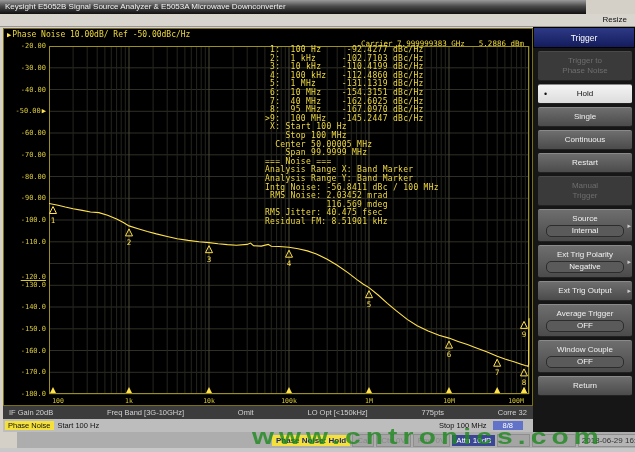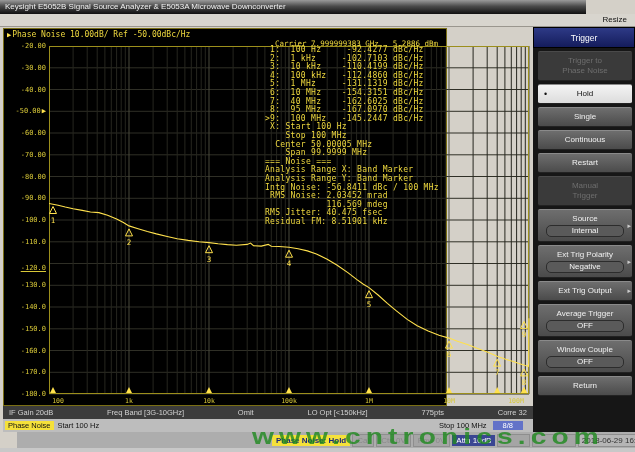--- a/index.html
+++ b/index.html
@@ -6,21 +6,21 @@
   .window{position:relative;width:635px;height:452px;background:#d4d0c8;overflow:hidden;
           font-family:"Liberation Sans",sans-serif;}
   
   .titlebar{position:absolute;left:0;top:0;width:586px;height:14px;
             background:linear-gradient(180deg,#9a9a9a 0%,#4a4a4a 45%,#101010 100%);
             color:#f2f2f2;font-size:8px;line-height:14px;padding-left:5px;box-sizing:border-box;white-space:nowrap;}
   .resizebar{position:absolute;left:0;top:14px;width:635px;height:13px;background:#d8d5ce;
              border-bottom:1px solid #9a968e;box-sizing:border-box;color:#111;font-size:8px;line-height:12px;
              text-align:right;padding-right:8px;}
   
-  .display{position:absolute;left:3px;top:28px;width:444px;height:378px;background:#000;
+  .display{position:absolute;left:3px;top:28px;width:530px;height:378px;background:#000;
            border:1px solid #7a6f14;box-sizing:border-box;color:#e6d23c;
            font-family:"DejaVu Sans Mono",monospace;}
   .trace-header{position:absolute;left:3px;top:1px;font-size:8px;white-space:nowrap;color:#efd93f;}
   .trace-header .tri{color:#ffe14d;margin-right:1px;font-size:7px;}
   .carrier-line{position:absolute;right:8px;top:10px;font-size:7.5px;color:#efd93f;white-space:nowrap;z-index:3;margin-left:20px;}
   .carrier-line .pwr{margin-left:14px;}
   #plot-svg{position:absolute;left:45px;top:17px;z-index:1;}
   #y-labels{position:absolute;left:0;top:0;width:44px;height:100%;pointer-events:none;z-index:2;}
   .ylab{position:absolute;left:2px;width:40px;text-align:right;font-size:7px;color:#d8c838;white-space:nowrap;}
   .ylab .refmark{color:#ffe14d;font-size:7px;margin-left:1px;}
@@ -91,21 +91,21 @@
         <div class="ylab" style="top: 13px;">-20.00</div>
         <div class="ylab" style="top: 34.75px;">-30.00</div>
         <div class="ylab" style="top: 56.5px;">-40.00</div>
         <div class="ylab" style="top: 78.25px;">-50.00<span class="refmark">▶</span></div>
         <div class="ylab" style="top: 100px;">-60.00</div>
         <div class="ylab" style="top: 121.75px;">-70.00</div>
         <div class="ylab" style="top: 143.5px;">-80.00</div>
         <div class="ylab" style="top: 165.25px;">-90.00</div>
         <div class="ylab" style="top: 187px;">-100.0</div>
         <div class="ylab" style="top: 208.75px;">-110.0</div>
-        <div class="ylab" style="top: 235px; text-decoration: underline;">-120.0</div>
+        <div class="ylab" style="top: 244px; text-decoration: underline;">-120.0</div>
         <div class="ylab" style="top: 252.25px;">-130.0</div>
         <div class="ylab" style="top: 274px;">-140.0</div>
         <div class="ylab" style="top: 295.75px; text-align: right;">-150.0</div>
         <div class="ylab" style="top: 317.5px;">-160.0</div>
         <div class="ylab" style="top: 339.25px;">-170.0</div>
         <div class="ylab" style="top: 361px;">-180.0</div>
       </div>
     <svg id="plot-svg" width="482" height="362" viewBox="0 0 482 362">
         <line x1="0" y1="0.0" x2="480" y2="0.0" stroke="#2f2f26" stroke-width="1"></line>
         <line x1="0" y1="21.8" x2="480" y2="21.8" stroke="#2f2f26" stroke-width="1"></line>

